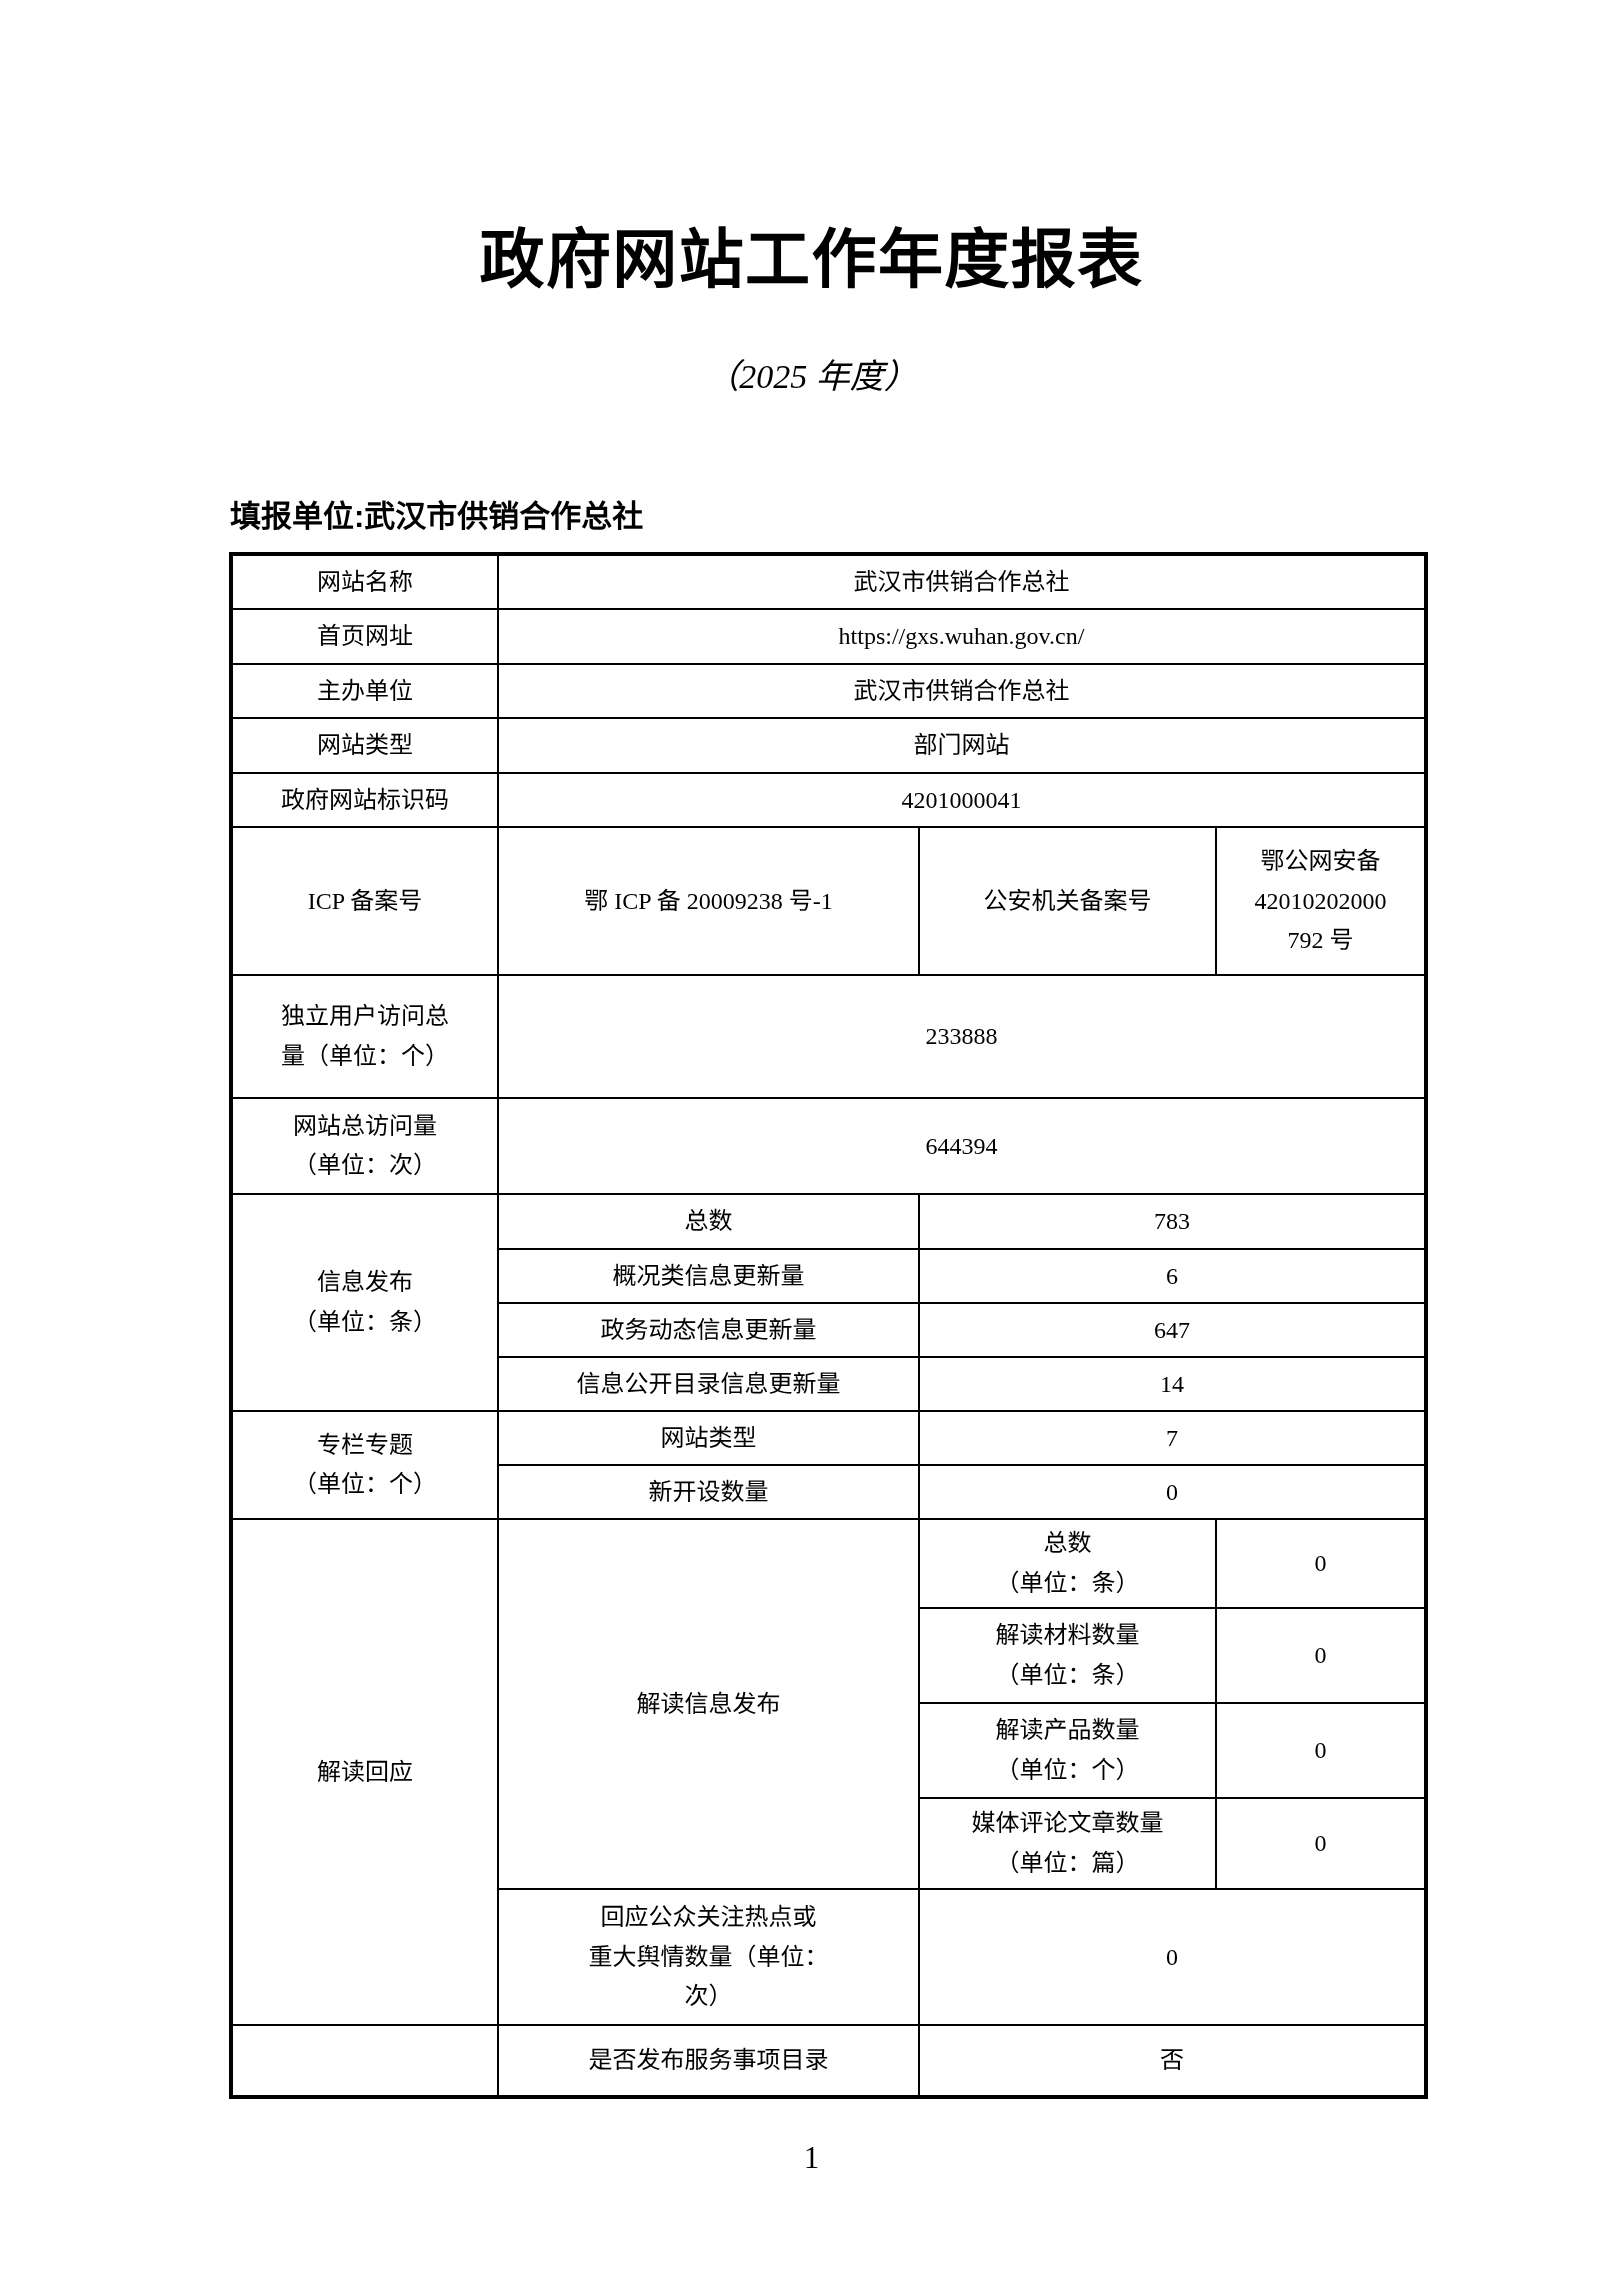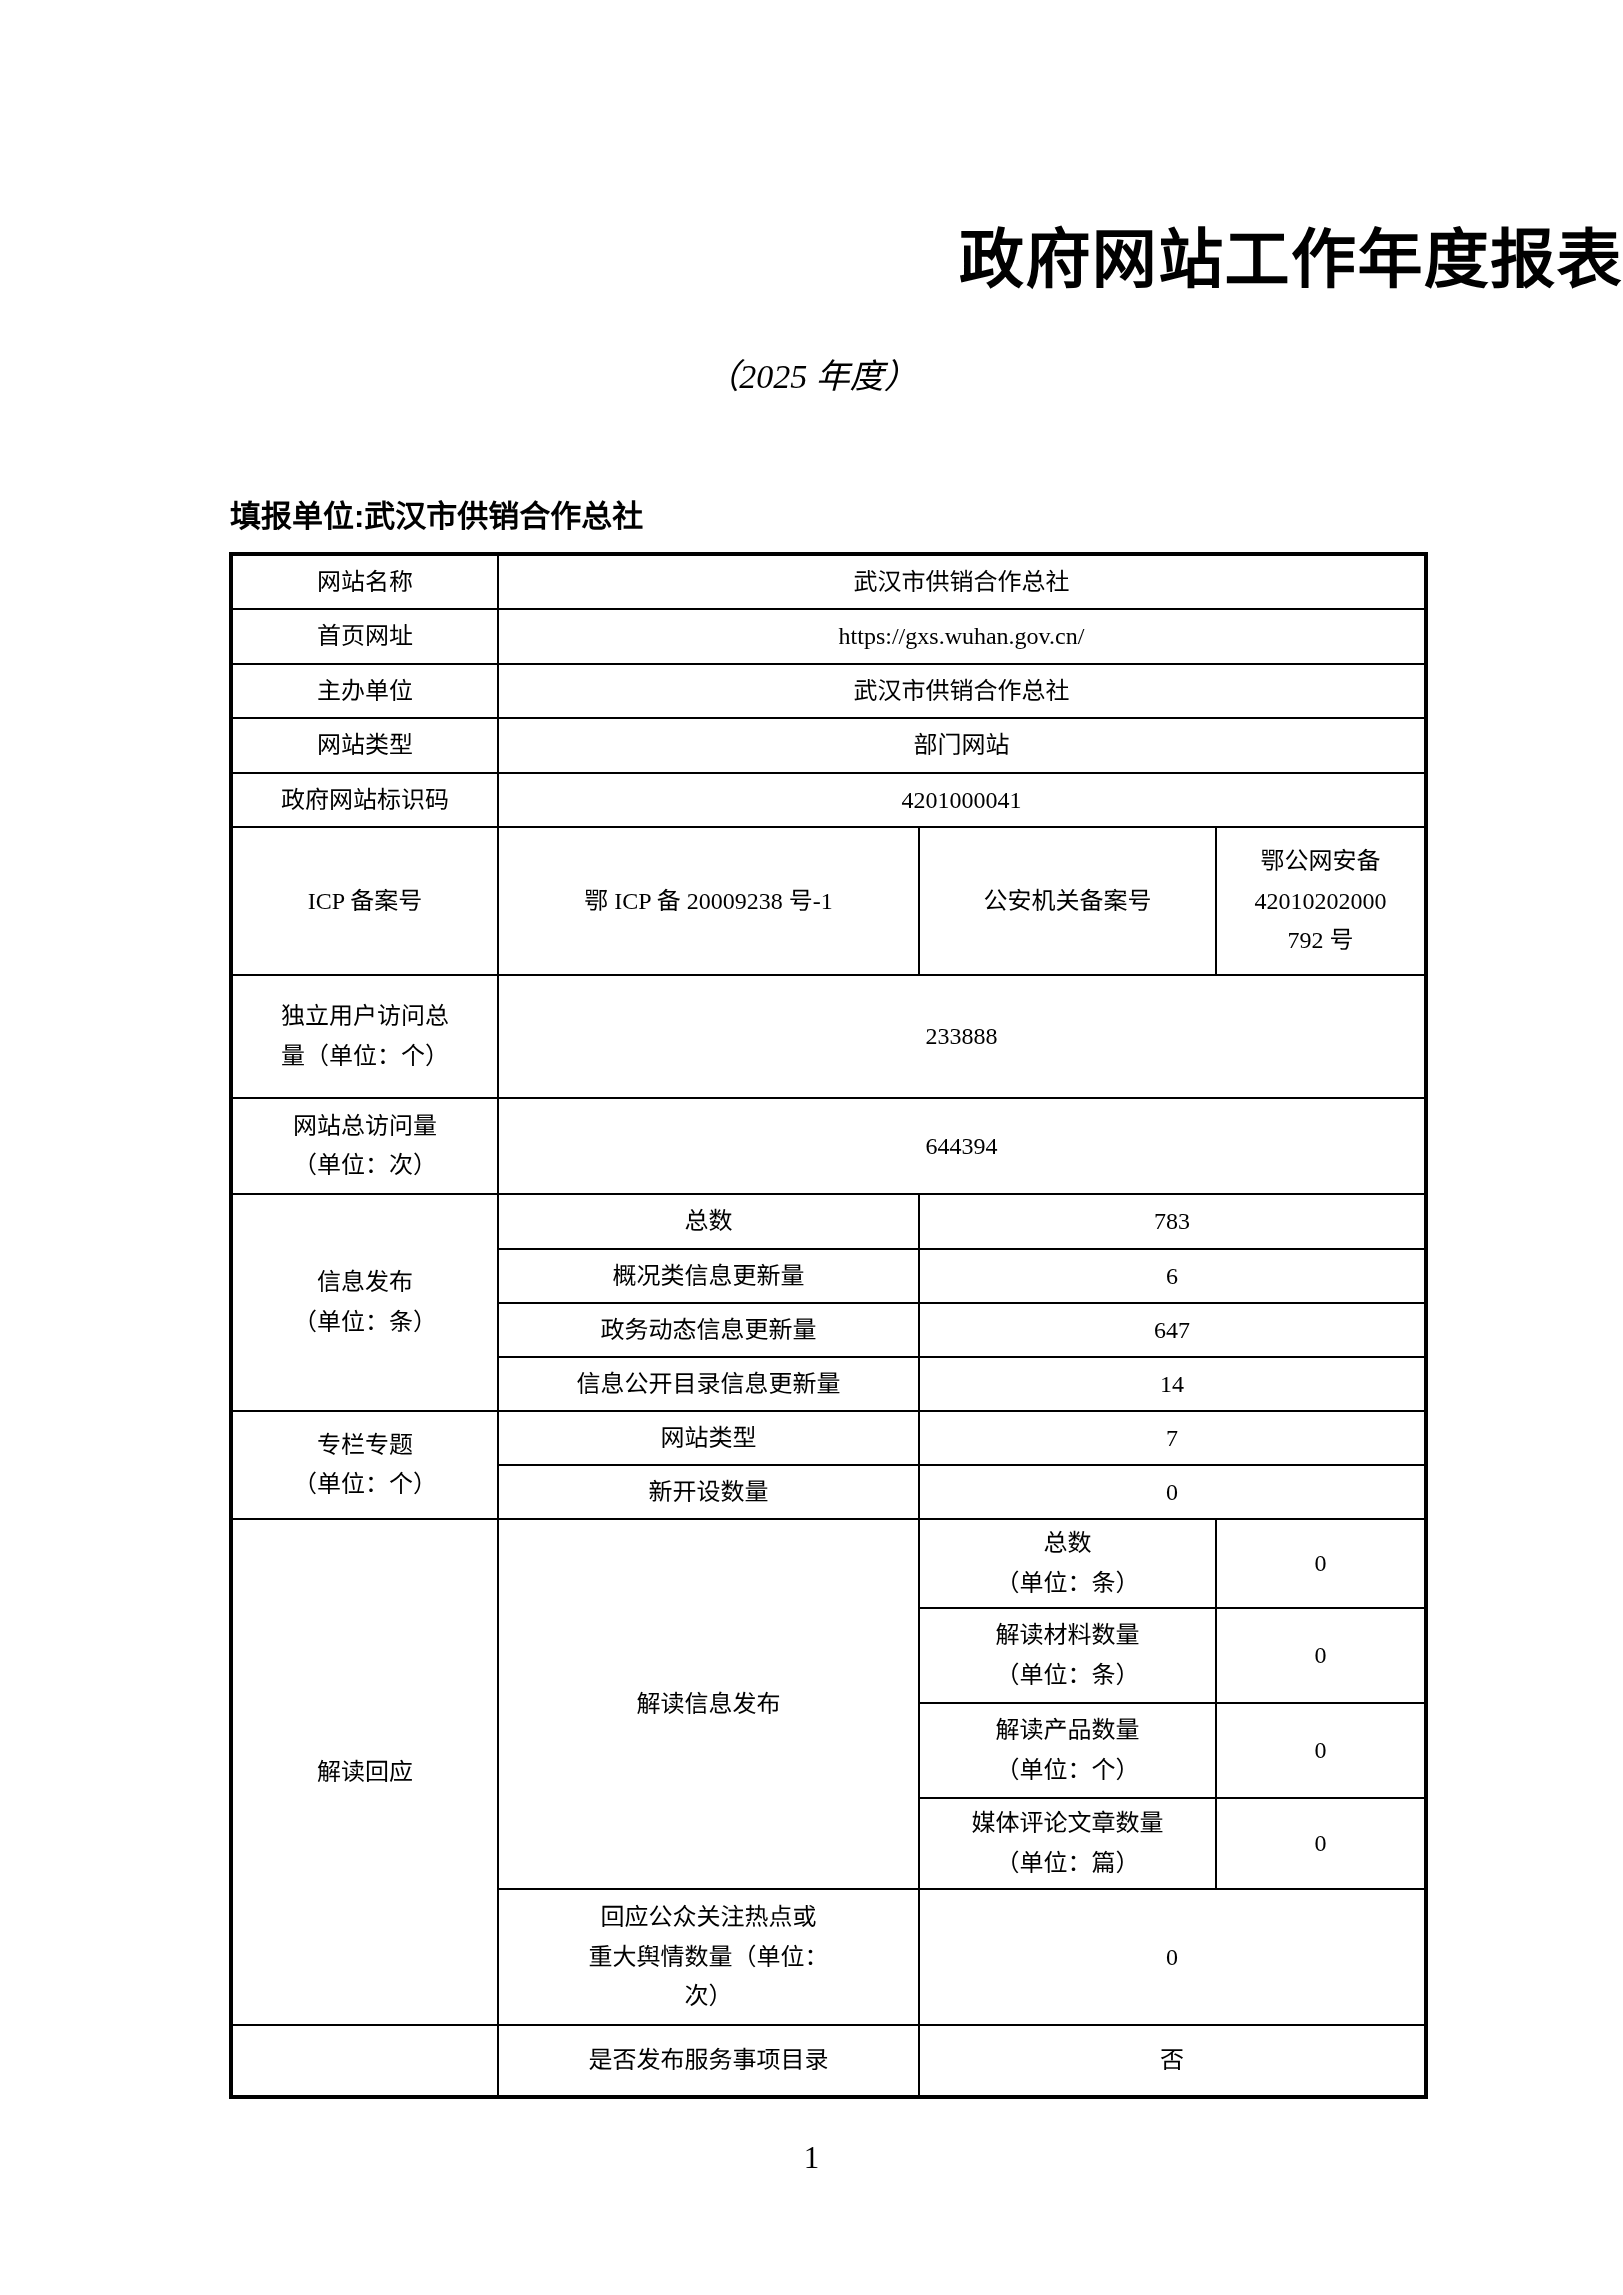--- a/index.html
+++ b/index.html
@@ -6,21 +6,21 @@
   .page{
     position:relative;
     width:1623px;height:2295px;
     background:#ffffff;
     font-family:"Liberation Serif","DejaVu Serif",serif;
     color:#000;
     overflow:hidden;
   }
   .doc-title{
     padding-top:225px;
-    text-align:right;
+    text-align:center;
     font-size:65px;
     font-weight:bold;
     line-height:1.1;
     letter-spacing:1.4px;
     font-family:"Liberation Serif","DejaVu Serif",serif;
   }
   .doc-subtitle{
     margin-top:59px;
     text-align:center;
     font-size:34px;

